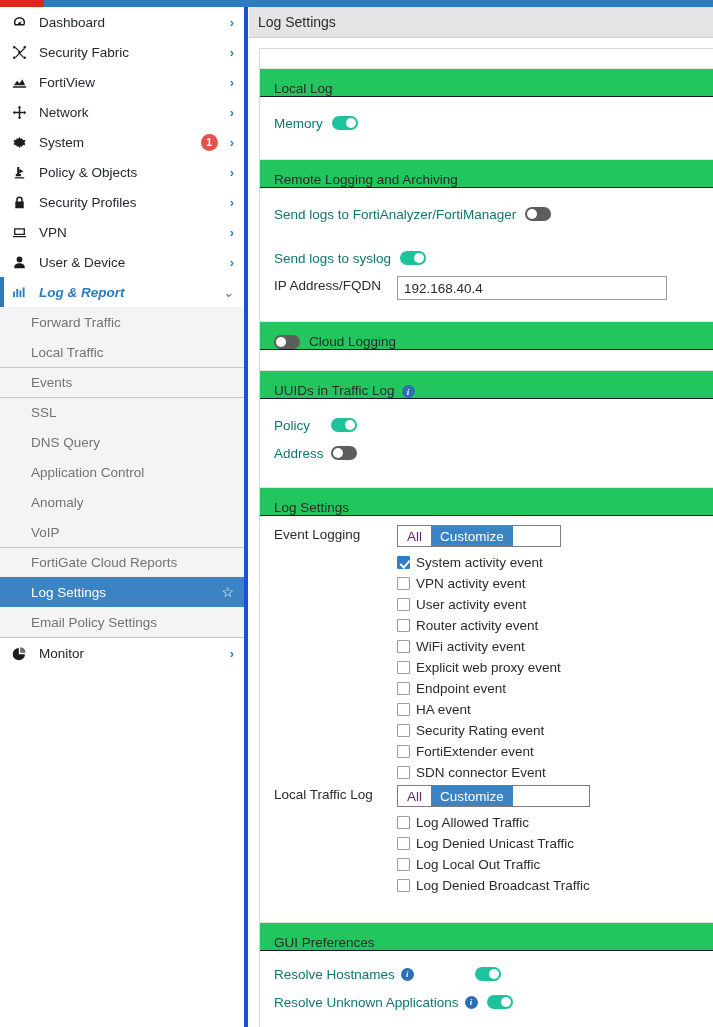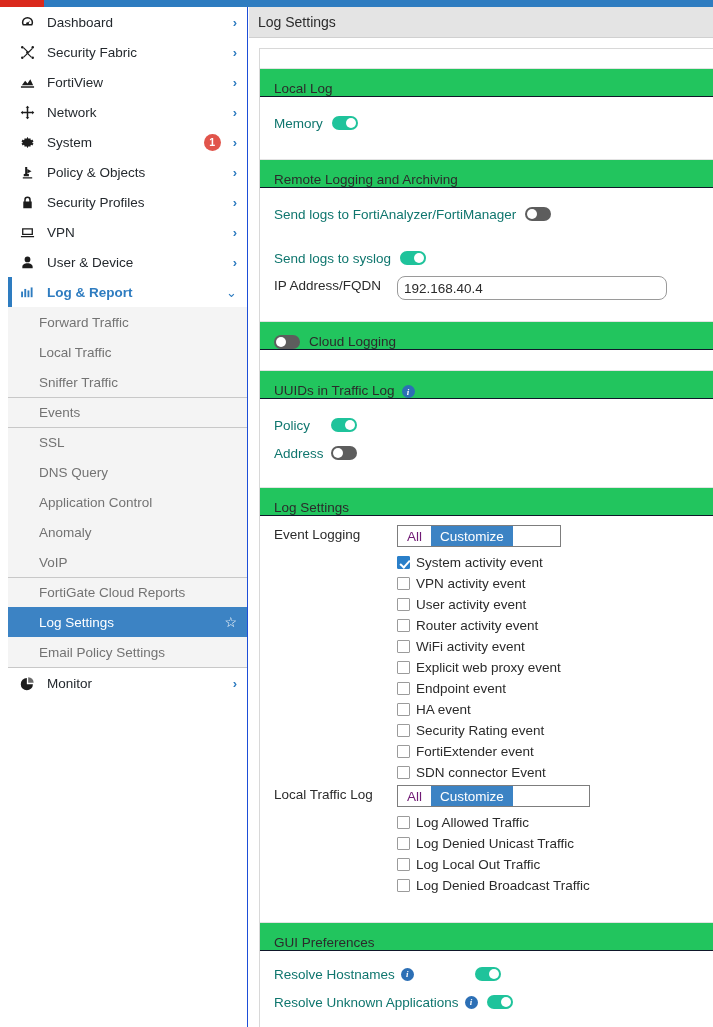--- a/index.html
+++ b/index.html
@@ -39,24 +39,23 @@
   }
 
   
   .sidebar {
     position: absolute;
     top: 7px;
     left: 0;
     width: 248px;
     height: 1020px;
     background: #ffffff;
-    border-right: 1px solid #1d4ed8;
+    border-right: 4px solid #1d4ed8;
     box-sizing: border-box;
     overflow: hidden;
-    padding-left: 8px;
   }
   .nav-item {
     position: relative;
     height: 30px;
     display: flex;
     align-items: center;
     padding: 0 10px 0 12px;
     box-sizing: border-box;
     color: #24292e;
     font-size: 13.5px;
@@ -96,20 +95,21 @@
     font-size: 10.5px;
     font-weight: bold;
     margin-right: 8px;
     box-sizing: border-box;
   }
 
   .nav-item.expanded {
     color: #2e7cc0;
     font-weight: bold;
     background: #ffffff;
+    font-style: italic;
   }
   .nav-item.expanded .nav-icon { color: #2e7cc0; }
   .nav-item.expanded::before {
     content: "";
     position: absolute;
     left: 0; top: 0;
     width: 4px; height: 100%;
     background: #2e7cc0;
   }
   .nav-item.expanded .chev {
@@ -255,21 +255,21 @@
   .text-input {
     width: 270px;
     height: 24px;
     border: 1px solid #9a9a9a;
     background: #ffffff;
     font-family: "Liberation Sans", sans-serif;
     font-size: 13.5px;
     color: #2b2b2b;
     padding: 0 6px;
     box-sizing: border-box;
-    border-radius: 8px;
+    border-radius: 0;
     outline: none;
   }
 
   
   .segmented {
     display: inline-flex;
     border: 1px solid #7d7d7d;
     height: 22px;
     box-sizing: border-box;
     overflow: hidden;
@@ -477,23 +477,20 @@
       <span class="chev">⌄</span>
     </div>
 
     <div class="subnav subnav-bottom-border">
       <div class="sub-item">
         <span class="sub-label">Forward Traffic</span>
       </div>
       <div class="sub-item">
         <span class="sub-label">Local Traffic</span>
       </div>
-      <div class="sub-item">
-        <span class="sub-label">Sniffer Traffic</span>
-      </div>
       <div class="sub-item group-top">
         <span class="sub-label">Events</span>
       </div>
       <div class="sub-item group-top">
         <span class="sub-label">SSL</span>
       </div>
       <div class="sub-item">
         <span class="sub-label">DNS Query</span>
       </div>
       <div class="sub-item">

